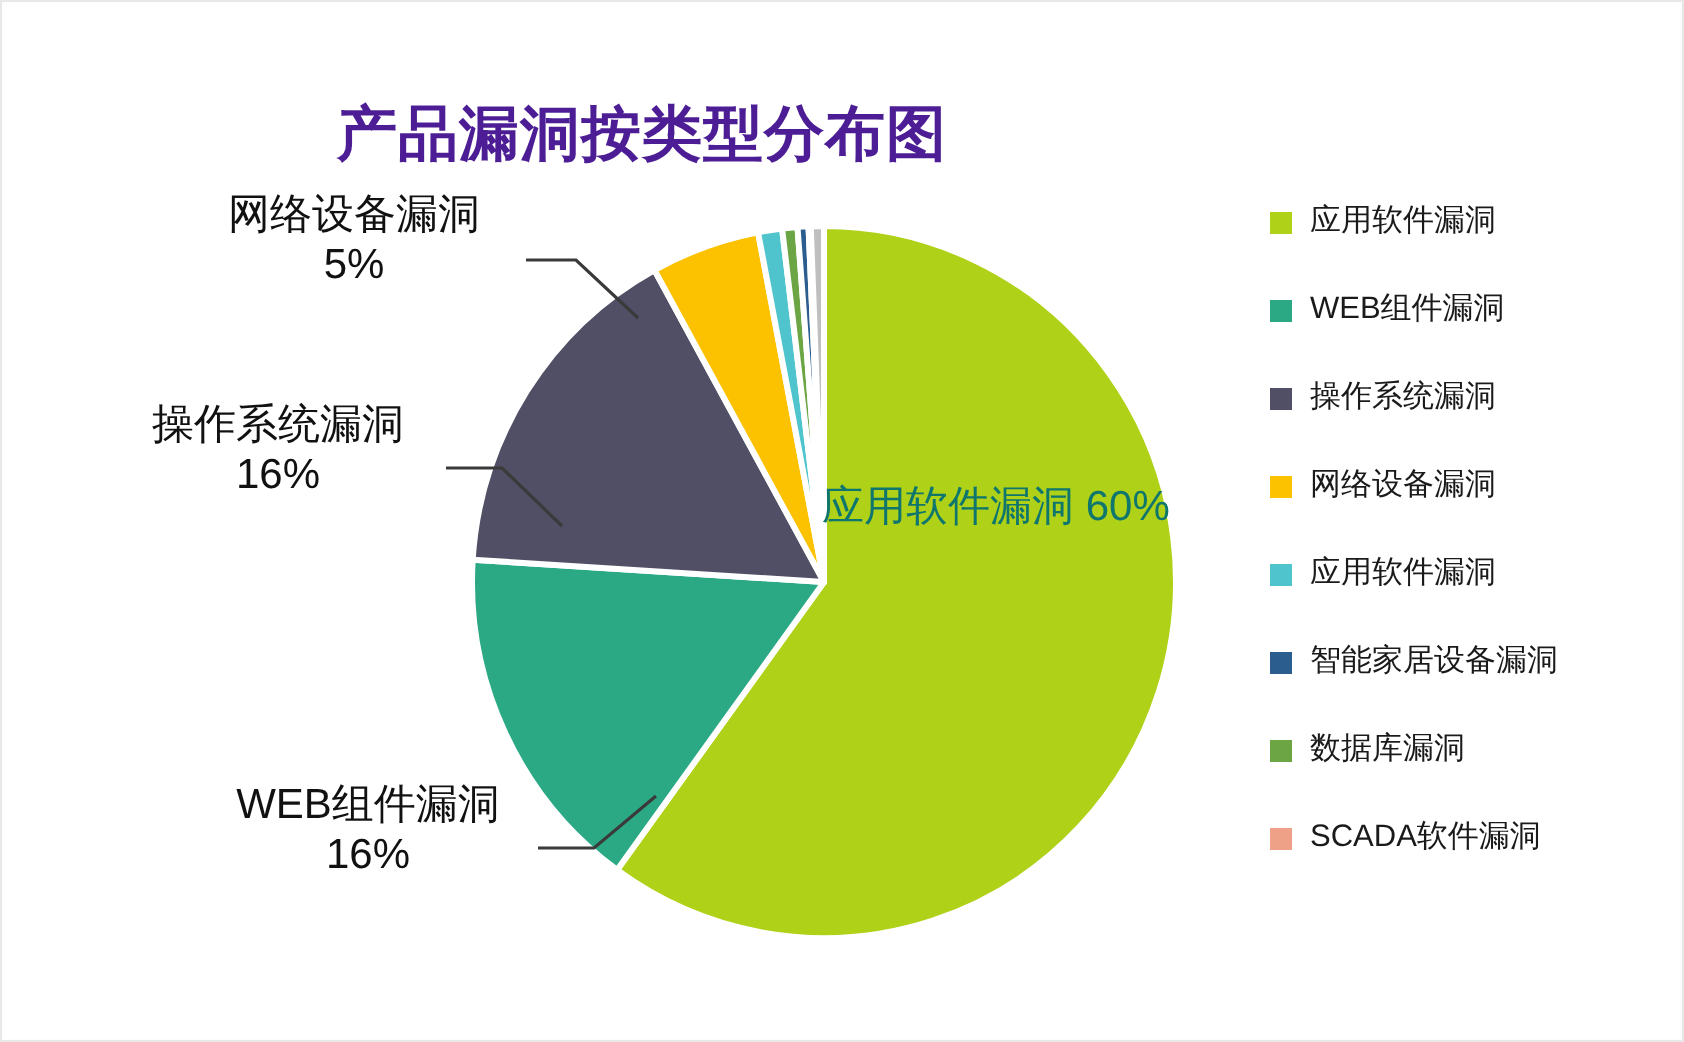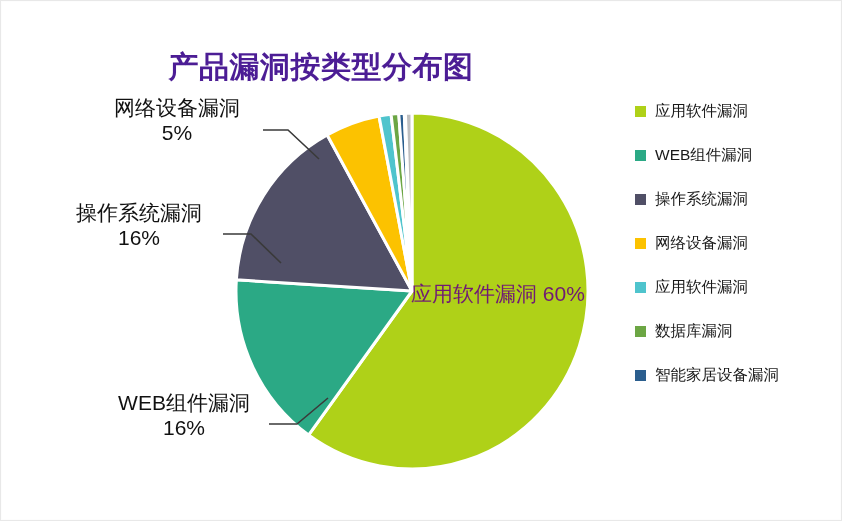--- a/index.html
+++ b/index.html
@@ -70,25 +70,24 @@
     text-align: center;
     line-height: 1.18;
     white-space: nowrap;
   }
   .pie-label .pct {
     display: block;
   }
   .inside-label {
     position: absolute;
     font-size: 21px;
-    color: #701a75;
+    color: #0f766e;
     text-align: center;
     line-height: 1.18;
     white-space: nowrap;
-    margin-top: 40px;
   }
 </style>
 </head>
 <body>
 
 <div id="chart-frame">
 
   <div id="chart-title">产品漏洞按类型分布图</div>
 
   <svg id="pie-svg" width="842" height="521">
@@ -145,22 +144,26 @@
       </div>
       <div class="legend-item">
         <span class="legend-swatch" style="background: rgb(252, 194, 0);"></span>
         <span class="legend-label">网络设备漏洞</span>
       </div>
       <div class="legend-item">
         <span class="legend-swatch" style="background: rgb(79, 196, 205);"></span>
         <span class="legend-label">应用软件漏洞</span>
       </div>
       <div class="legend-item">
+        <span class="legend-swatch" style="background: rgb(43, 94, 142);"></span>
+        <span class="legend-label">智能家居设备漏洞</span>
+      </div>
+      <div class="legend-item">
         <span class="legend-swatch" style="background: rgb(108, 166, 68);"></span>
         <span class="legend-label">数据库漏洞</span>
       </div>
       <div class="legend-item">
-        <span class="legend-swatch" style="background: rgb(43, 94, 142);"></span>
-        <span class="legend-label">智能家居设备漏洞</span>
+        <span class="legend-swatch" style="background: rgb(239, 161, 135);"></span>
+        <span class="legend-label">SCADA软件漏洞</span>
       </div>
     </div>
 
 </div>
 
 </body></html>

